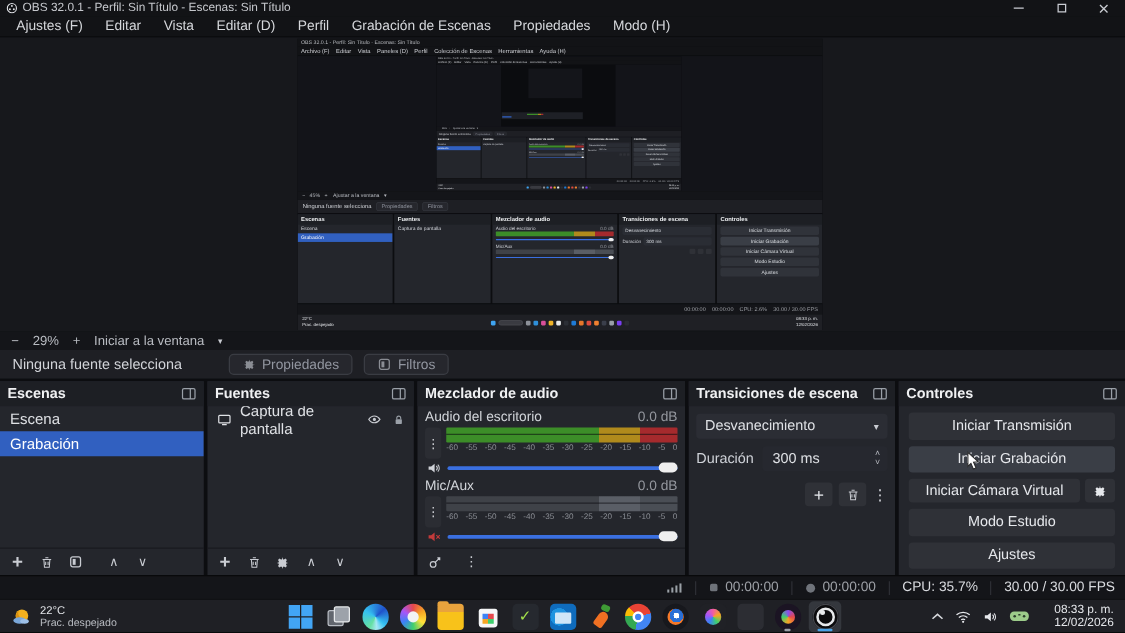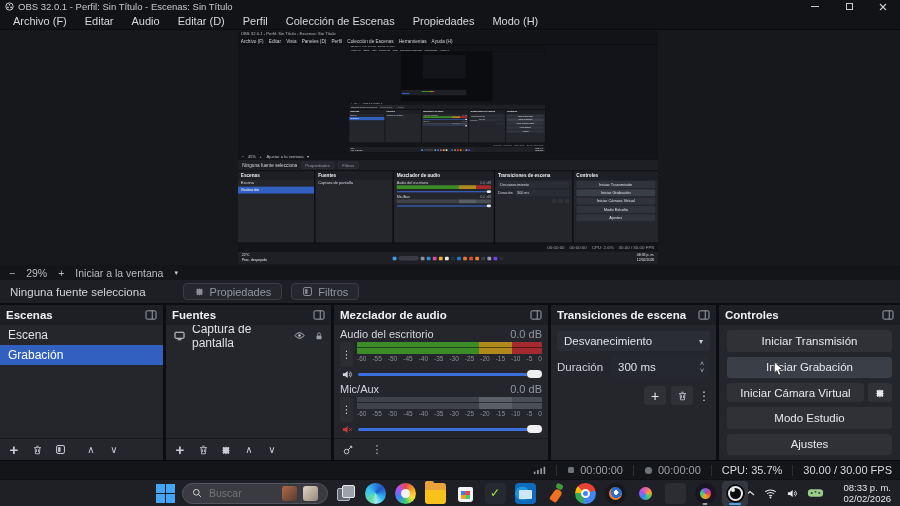--- a/index.html
+++ b/index.html
@@ -205,26 +205,26 @@
         </div>
       <div class="wbtn">
         <svg width="8" height="8" viewBox="0 0 8 8">
             <path d="M1 1l6 6M7 1l-6 6" stroke="#c9ccd2" stroke-width="1.1"></path>
           </svg>
       </div>
     </div>
   </div>
 
   <div class="menubar" id="menubar">
-      <div class="menu-item">Archivo (F)</div>
+      <div class="menu-item">Ajustes (F)</div>
       <div class="menu-item">Editar</div>
-      <div class="menu-item">Audio</div>
+      <div class="menu-item">Vista</div>
       <div class="menu-item">Editar (D)</div>
       <div class="menu-item">Perfil</div>
-      <div class="menu-item">Colección de Escenas</div>
+      <div class="menu-item">Grabación de Escenas</div>
       <div class="menu-item">Propiedades</div>
       <div class="menu-item">Modo (H)</div>
     </div>
 
   <div class="preview-area">
     <div class="preview-wrap" id="mini-root">
         <div class="ms">
           <div class="ms-tb">OBS 32.0.1 - Perfil: Sin Título - Escenas: Sin Título</div>
           <div class="ms-mb">Archivo (F)    Editar    Vista    Paneles (D)    Perfil    Colección de Escenas    Herramientas    Ayuda (H)</div>
           <div class="ms-pv">
@@ -718,36 +718,39 @@
         </svg>
       <span>00:00:00</span>
     </span>
     <span class="sep"></span>
     <span class="stat-white">CPU: 35.7%</span>
     <span class="sep"></span>
     <span class="stat-white">30.00 / 30.00 FPS</span>
   </div>
 
   <div class="taskbar">
+    <div class="weather">
+      <span>
+        <svg width="17" height="17" viewBox="0 0 20 20">
+            <circle cx="10" cy="9" r="6" fill="#f2b01e"></circle>
+            <path d="M7 4.2A6 6 0 0010 15a6 6 0 005.4-3.4A6 6 0 017 4.2z" fill="#d88f12"></path>
+            <ellipse cx="8" cy="13.4" rx="6" ry="3" fill="#7aa7d9"></ellipse>
+            <ellipse cx="12.5" cy="14.2" rx="4" ry="2.2" fill="#9dc0e8"></ellipse>
+          </svg>
+      </span>
+      <div class="weather-txt">
+        <div>22°C</div>
+        <div class="cond">Prac. despejado</div>
+      </div>
+    </div>
 
     <div class="tb-center">
       <div class="task-btn">
           <div class="ic app-start"></div>
         </div>
-      <div class="search">
-        <span>
-          <svg width="10" height="10" viewBox="0 0 14 14">
-              <circle cx="6" cy="6" r="4" fill="none" stroke="#cfd1d5" stroke-width="1.4"></circle>
-              <path d="M9 9l3.5 3.5" stroke="#cfd1d5" stroke-width="1.4"></path>
-            </svg>
-        </span>
-        <input readonly="" placeholder="Buscar" style="">
-        <span class="simg simg1"></span>
-        <span class="simg simg2"></span>
-      </div>
       <div id="task-apps" style="display:flex;align-items:center;gap:4px;">
           <div class="task-btn">
             <div class="ic app-task-view"></div>
           </div>
           <div class="task-btn">
             <div class="ic app-edge"></div>
           </div>
           <div class="task-btn">
             <div class="ic app-paint"></div>
           </div>
@@ -810,17 +813,17 @@
       <span>
         <svg width="17" height="10" viewBox="0 0 18 10">
             <rect x="1" y="1" width="16" height="8" rx="3.5" fill="#9ccb8a"></rect>
             <circle cx="5" cy="5" r="1.1" fill="#2c3e2c"></circle>
             <circle cx="13" cy="5" r="1.1" fill="#2c3e2c"></circle>
             <rect x="8" y="3" width="2" height="1.4" rx="0.5" fill="#2c3e2c"></rect>
           </svg>
       </span>
       <div class="clock">
         <div>08:33 p. m.</div>
-        <div>02/02/2026</div>
+        <div>12/02/2026</div>
       </div>
     </div>
   </div>
 </div>
 
 </body></html>

